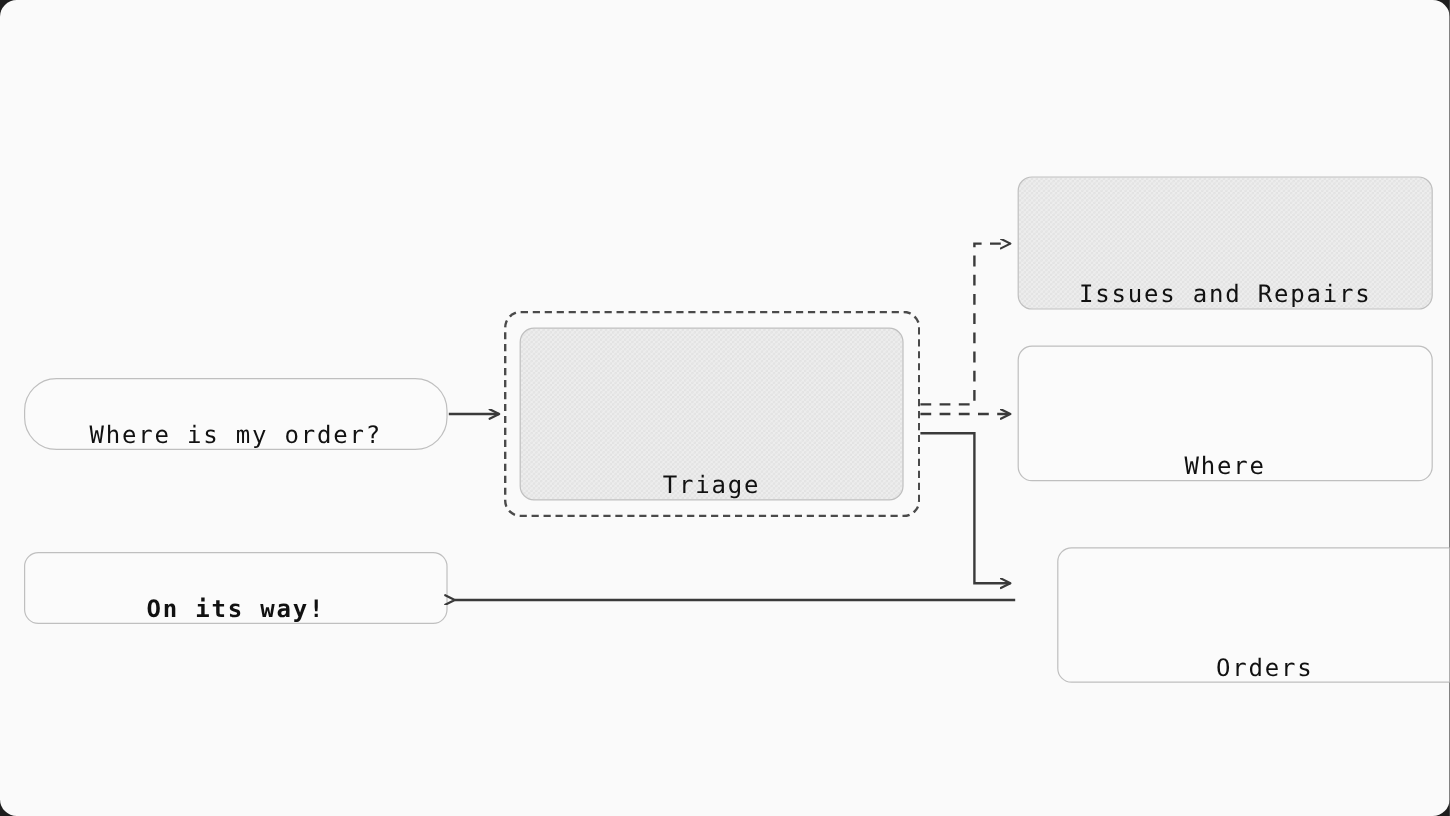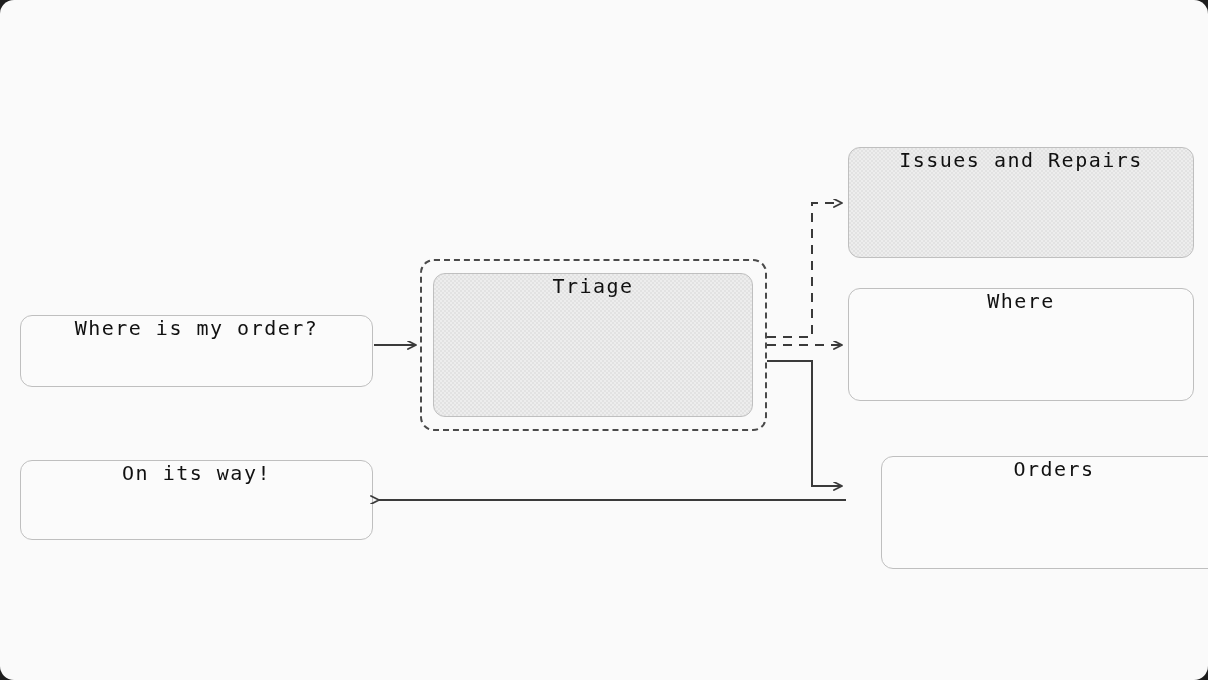--- a/index.html
+++ b/index.html
@@ -20,21 +20,21 @@
     border-radius: 14px;
     overflow: hidden;
     font-family: "DejaVu Sans Mono", "Liberation Mono", monospace;
   }
   .node {
     position: absolute;
     box-sizing: border-box;
     border: 1px solid #bfbfbf;
     border-radius: 12px;
     display: flex;
-    align-items: flex-start;
+    align-items: flex-end;
     justify-content: center;
     color: #111111;
     font-size: 20px;
     letter-spacing: 1.5px;
     background: #fbfbfb;
   }
   .node.plain {
     background: #fbfbfb;
   }
   
@@ -78,41 +78,41 @@
     stroke-dasharray: 9 7;
   }
 </style>
 </head>
 <body>
 
 <div id="canvas">
 
   <div class="group-box" style="left:420px; top:259px; width:347px; height:172px;"></div>
 
-  <div class="node plain" style="left:20px; top:315px; width:353px; height:72px;">
+  <div class="node plain" style="left:20px; top:315px; width:353px; height:60px;border-radius:27px;">
     <span class="label">Where is my order?</span>
   </div>
 
   <div class="node textured" style="left:433px; top:273px; width:320px; height:144px;">
     <span class="label">Triage</span>
   </div>
 
   <div class="node textured" style="left:848px; top:147px; width:346px; height:111px;">
     <span class="label">Issues and Repairs</span>
   </div>
 
   <div class="node plain" style="left:848px; top:288px; width:346px; height:113px;">
     <span class="label">Where</span>
   </div>
 
   <div class="node plain" style="left:848px; top:456px; width:346px; height:113px;margin-left:33px;">
     <span class="label">Orders</span>
   </div>
 
-  <div class="node plain" style="left:20px; top:460px; width:353px; height:80px;">
+  <div class="node plain" style="left:20px; top:460px; width:353px; height:60px;font-weight:bold;">
     <span class="label">On its way!</span>
   </div>
 
   <svg class="edges" viewBox="0 0 1208 680">
     <defs>
       <marker id="arrow" markerWidth="11" markerHeight="11" refX="9" refY="4" orient="auto" markerUnits="userSpaceOnUse">
         <path d="M1,0 L9,4 L1,8" fill="none" stroke="#3a3a3a" stroke-width="1.8" stroke-linecap="round" stroke-linejoin="round"></path>
       </marker>
       <marker id="arrowL" markerWidth="11" markerHeight="11" refX="2" refY="4" orient="auto" markerUnits="userSpaceOnUse">
         <path d="M10,0 L2,4 L10,8" fill="none" stroke="#3a3a3a" stroke-width="1.8" stroke-linecap="round" stroke-linejoin="round"></path>

